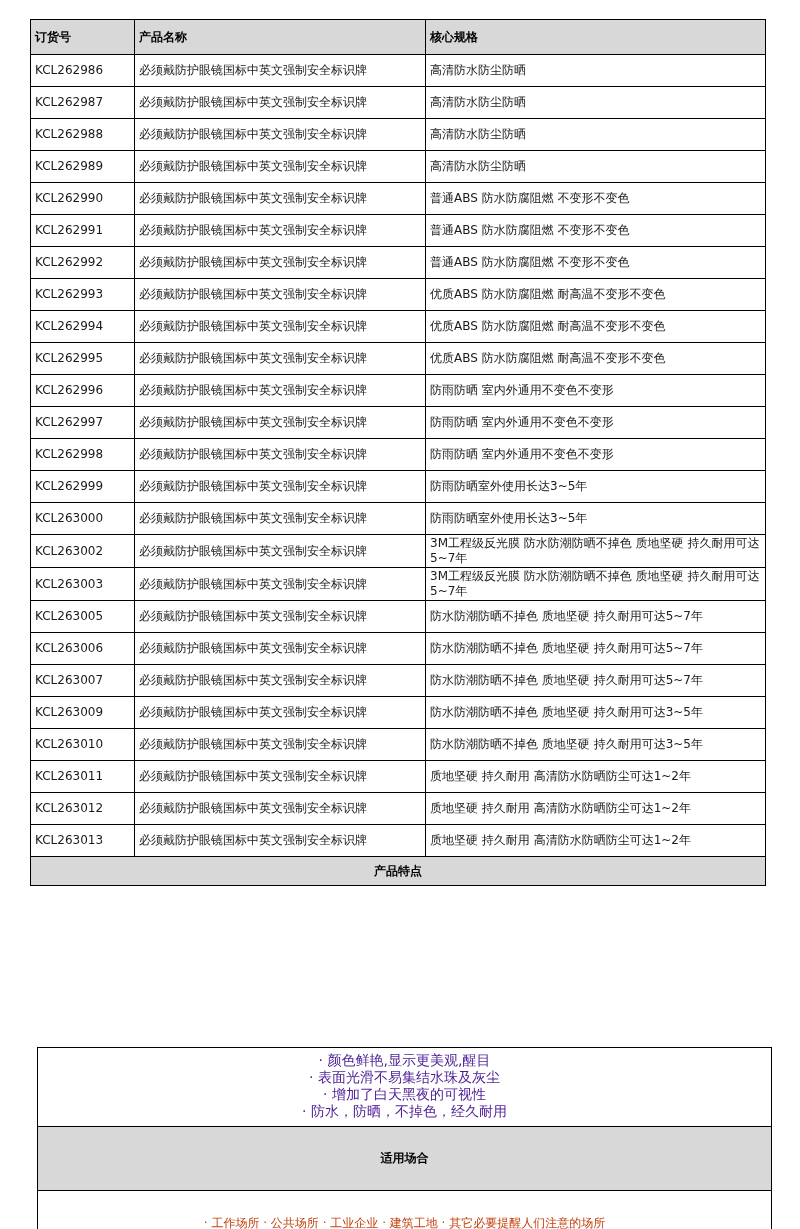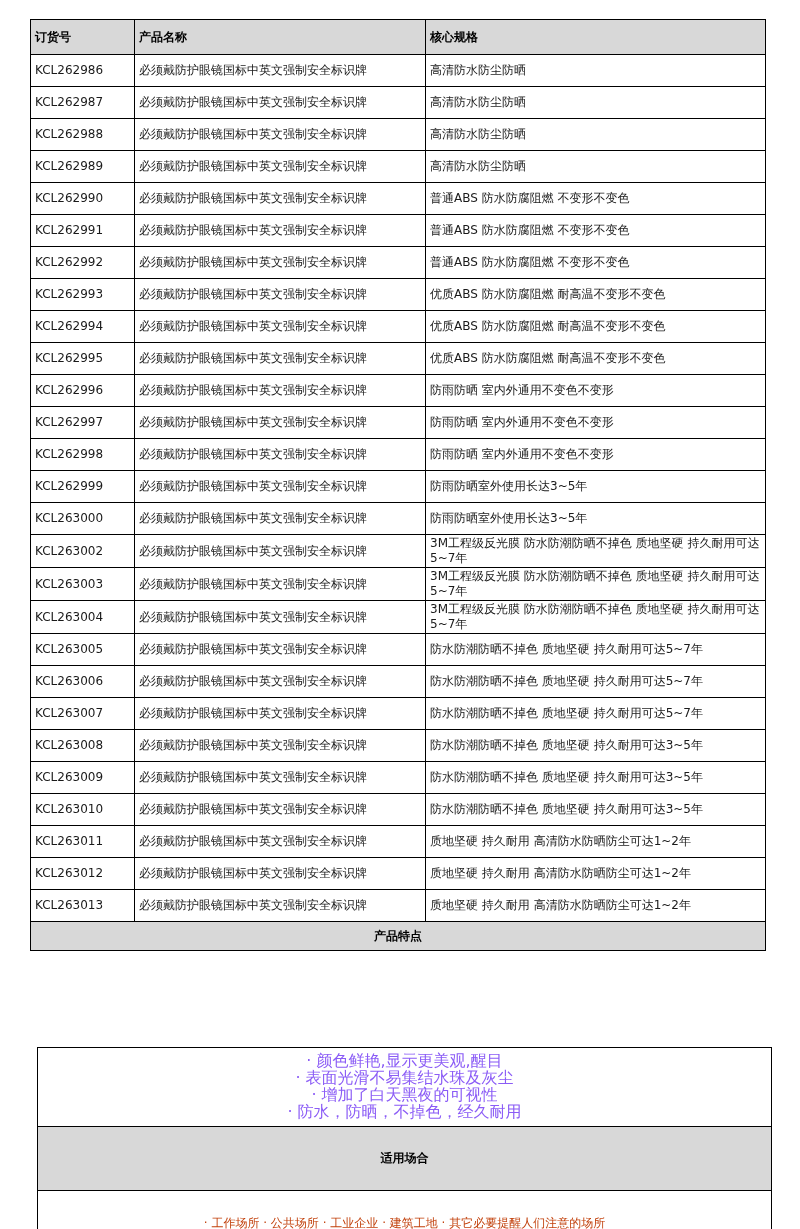--- a/index.html
+++ b/index.html
@@ -26,21 +26,21 @@
   .product-table td.banner-cell {
     background:#d8d8d8; height:29px; text-align:center;
     font-weight:bold; color:#000000;margin-top:16px;
   }
 
   .features-box {
     position:absolute; left:37px; top:1047px; width:735px;
     border:1px solid #000000; background:#ffffff;
   }
   .features-list { padding:4px 0 6px 0; text-align:center; }
-  .feature-item { font-size:16px; line-height:17px; color:#8b5cf6; }
+  .feature-item { font-size:14px; line-height:17px; color:#4c1d95; }
   .occasions-banner {
     background:#d8d8d8; border-top:1px solid #000000; border-bottom:1px solid #000000;
     text-align:center; font-weight:bold; font-size:12px; color:#000000;
     padding:23px 0;
   }
   .occasions-text { text-align:center; font-size:12px; color:#c2410c; padding:24px 0 12px 0; }
 </style>
 </head>
 <body>
 
@@ -139,43 +139,33 @@
           <td>KCL263002</td>
           <td>必须戴防护眼镜国标中英文强制安全标识牌</td>
           <td>3M工程级反光膜 防水防潮防晒不掉色 质地坚硬 持久耐用可达5~7年</td>
         </tr>
         <tr>
           <td>KCL263003</td>
           <td>必须戴防护眼镜国标中英文强制安全标识牌</td>
           <td>3M工程级反光膜 防水防潮防晒不掉色 质地坚硬 持久耐用可达5~7年</td>
         </tr>
         <tr>
-          <td>KCL263004</td>
-          <td>必须戴防护眼镜国标中英文强制安全标识牌</td>
-          <td>3M工程级反光膜 防水防潮防晒不掉色 质地坚硬 持久耐用可达5~7年</td>
-        </tr>
-        <tr>
           <td>KCL263005</td>
           <td>必须戴防护眼镜国标中英文强制安全标识牌</td>
           <td>防水防潮防晒不掉色 质地坚硬 持久耐用可达5~7年</td>
         </tr>
         <tr>
           <td>KCL263006</td>
           <td>必须戴防护眼镜国标中英文强制安全标识牌</td>
           <td>防水防潮防晒不掉色 质地坚硬 持久耐用可达5~7年</td>
         </tr>
         <tr>
           <td>KCL263007</td>
           <td>必须戴防护眼镜国标中英文强制安全标识牌</td>
           <td>防水防潮防晒不掉色 质地坚硬 持久耐用可达5~7年</td>
-        </tr>
-        <tr>
-          <td>KCL263008</td>
-          <td>必须戴防护眼镜国标中英文强制安全标识牌</td>
-          <td>防水防潮防晒不掉色 质地坚硬 持久耐用可达3~5年</td>
         </tr>
         <tr>
           <td>KCL263009</td>
           <td>必须戴防护眼镜国标中英文强制安全标识牌</td>
           <td>防水防潮防晒不掉色 质地坚硬 持久耐用可达3~5年</td>
         </tr>
         <tr>
           <td>KCL263010</td>
           <td>必须戴防护眼镜国标中英文强制安全标识牌</td>
           <td>防水防潮防晒不掉色 质地坚硬 持久耐用可达3~5年</td>

